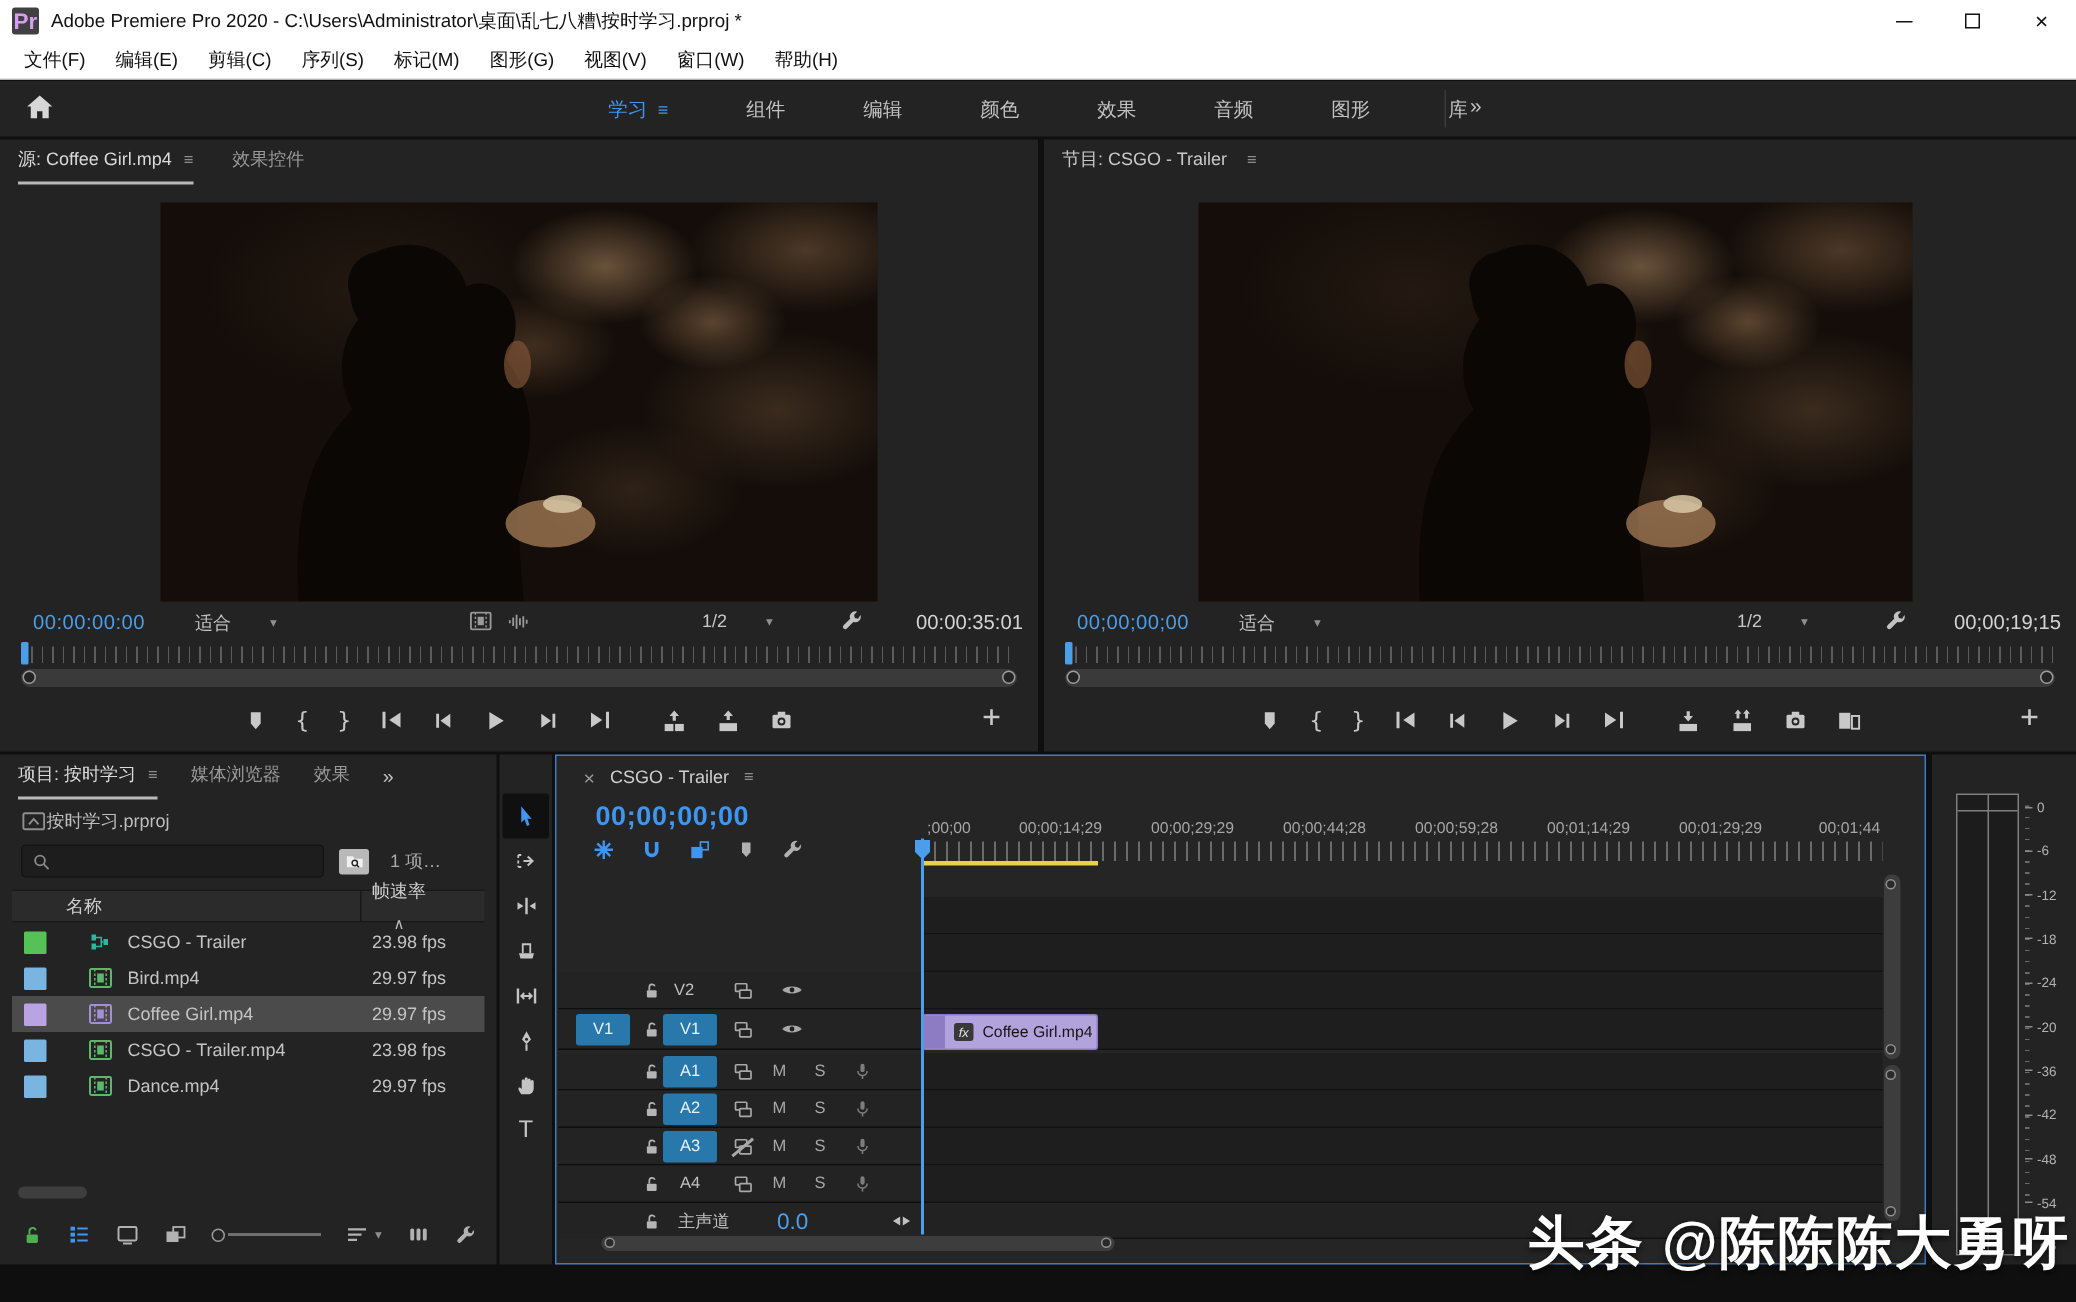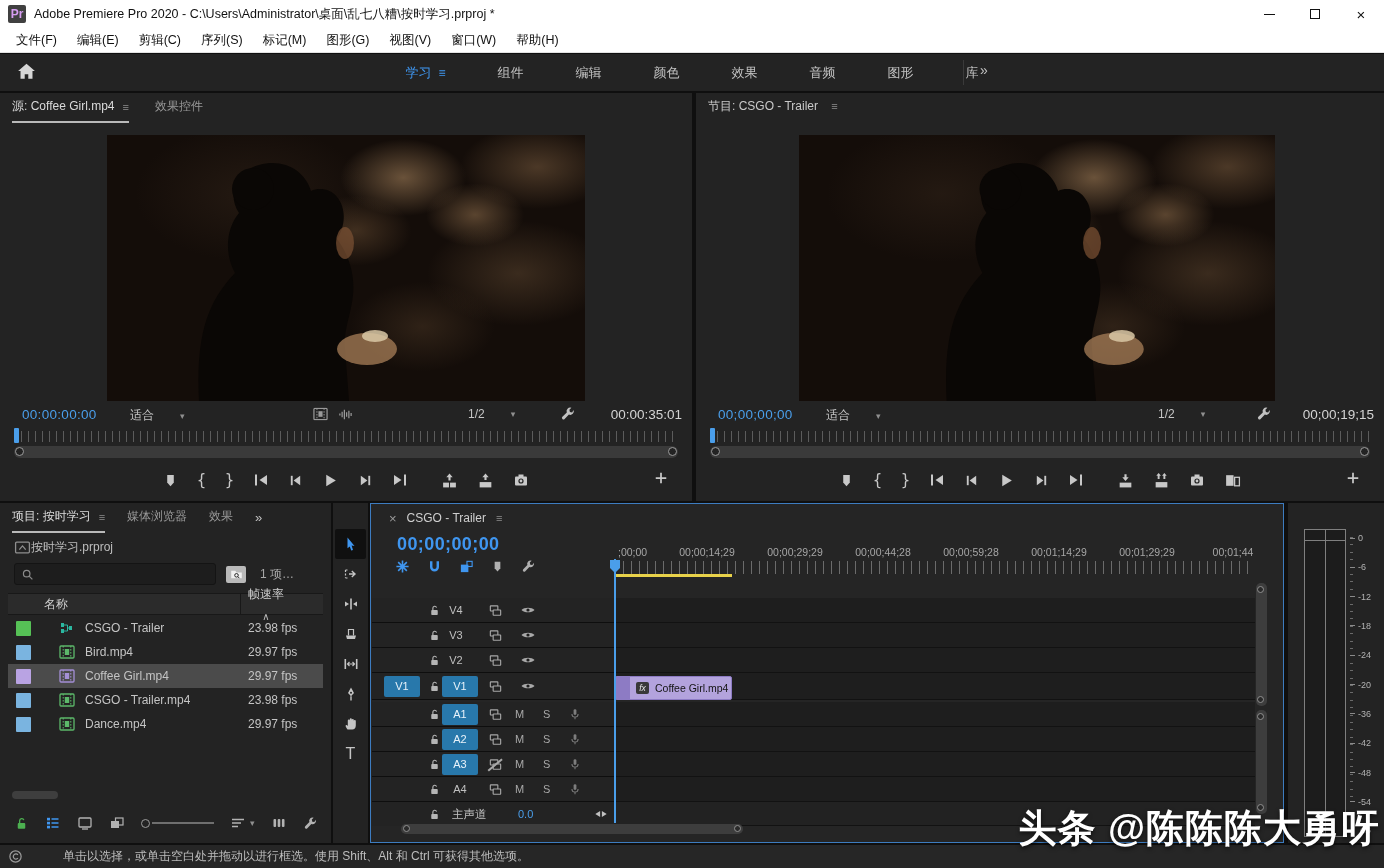--- a/index.html
+++ b/index.html
@@ -5,21 +5,21 @@
   * { margin:0; padding:0; box-sizing:border-box; }
   html,body { background:#000; }
   #app{ position:relative; width:1384px; height:868px; background:#0f0f0f; overflow:hidden;
         font-family:"Liberation Sans","DejaVu Sans",sans-serif; color:#c8c8c8; font-size:12px; }
   svg.icon{ fill:currentColor; display:block; }
 
   
   .titlebar{ position:absolute; top:0; left:0; width:1384px; height:28px; background:#ffffff; color:#000;
              display:flex; align-items:center; }
   .pr-logo{ width:18px; height:18px; margin:0 8px 0 8px; background:#404040; color:#d79df2;
-            font-size:12px; font-weight:bold; display:flex; align-items:center; justify-content:center; border-radius:2px; }
+            font-size:15px; font-weight:bold; display:flex; align-items:center; justify-content:center; border-radius:2px; }
   .title-text{ font-size:12.5px; color:#111; }
   .win-controls{ margin-left:auto; display:flex; height:100%; }
   .win-btn{ width:46px; height:100%; display:flex; align-items:center; justify-content:center; color:#111; }
   .min-glyph{ width:11px; height:1px; background:#111; display:block; }
   .max-glyph{ width:10px; height:10px; border:1px solid #111; display:block; }
   .close-glyph{ font-size:15px; line-height:1; }
 
   
   .menubar{ position:absolute; top:28px; left:0; width:1384px; height:25px; background:#ffffff;
             display:flex; align-items:center; padding-left:6px; border-bottom:1px solid #e2e2e2;}
@@ -135,21 +135,21 @@
   .tgt.on{ background:#2878ab; } .tgt.plain{ color:#c0c0c0; }
   .src-patch{ position:absolute; left:12px; }
   .h-lock{ position:absolute; left:56px; color:#b5b5b5; }
   .h-name{ position:absolute; left:70px; }
   .h-sync{ position:absolute; left:116px; color:#a8a8a8; }
   .h-eye{ position:absolute; left:148px; color:#a8a8a8; }
   .h-m{ position:absolute; left:143px; font-size:11px; color:#a8a8a8; }
   .h-s{ position:absolute; left:171px; font-size:11px; color:#a8a8a8; }
   .h-mic{ position:absolute; left:196px; color:#7d7d7d; }
   .strike{ position:absolute; left:114px; width:18px; height:1.6px; background:#a8a8a8; transform:rotate(-40deg); top:12px;}
-  .master-level{ position:absolute; left:146px; color:#4a9eea; font-size:11px; }
+  .master-level{ position:absolute; left:146px; color:#4a9eea; font-size:15px; }
   .pan-ic{ position:absolute; left:222px; color:#c0c0c0; }
   .clip{ position:absolute; left:244px; top:172px; width:117px; height:24px; background:#b3a3dd; border-radius:2px;
          border:1px solid #8d7bc4; display:flex; align-items:center; z-index:4; }
   .clip-head{ width:14px; height:100%; background:#8d7bc4; }
   .fx-badge{ margin-left:6px; width:13px; height:12px; background:#383838; border-radius:2px; color:#e6e6e6;
              font-size:8.5px; font-style:italic; display:flex; align-items:center; justify-content:center; }
   .clip-label{ margin-left:6px; color:#141414; font-size:10.5px; white-space:nowrap; }
   .vscroll{ position:absolute; left:885px; width:11px; background:#3d3d3d; border-radius:5px; }
   .vs1{ top:79px; height:123px; } .vs2{ top:206px; height:104px; }
   .vdot{ position:absolute; left:1px; width:7px; height:7px; border:1.4px solid #909090; border-radius:50%; background:#2a2a2a; }
@@ -836,56 +836,20 @@
     <span class="ruler-label" style="left:512px;">00;00;44;28</span>
     <span class="ruler-label" style="left:600px;">00;00;59;28</span>
     <span class="ruler-label" style="left:688px;">00;01;14;29</span>
     <span class="ruler-label" style="left:776px;">00;01;29;29</span>
     <span class="ruler-label" style="left:862px;">00;01;44</span>
     <div class="ruler-ticks"></div>
     <div class="workarea"></div>
     <div class="playhead-line"></div>
     <div class="playhead-cap"></div>
 
-    <div class="htrack" style="top:94px;">
-      <span class="h-lock">
-          <svg class="icon" width="13" height="13">
-            <use href="#s-lock"></use>
-          </svg>
-        </span>
-      <span class="h-name tgt plain" style="left:66px;">V4</span>
-      <span class="h-sync">
-          <svg class="icon" width="15" height="15">
-            <use href="#s-sync"></use>
-          </svg>
-        </span>
-      <span class="h-eye">
-          <svg class="icon" width="16" height="16">
-            <use href="#s-eye"></use>
-          </svg>
-        </span>
-    </div>
-    <div class="htrack" style="top:119px;">
-      <span class="h-lock">
-          <svg class="icon" width="13" height="13">
-            <use href="#s-lock"></use>
-          </svg>
-        </span>
-      <span class="h-name tgt plain" style="left:66px;">V3</span>
-      <span class="h-sync">
-          <svg class="icon" width="15" height="15">
-            <use href="#s-sync"></use>
-          </svg>
-        </span>
-      <span class="h-eye">
-          <svg class="icon" width="16" height="16">
-            <use href="#s-eye"></use>
-          </svg>
-        </span>
-    </div>
     <div class="htrack" style="top:144px;">
       <span class="h-lock">
           <svg class="icon" width="13" height="13">
             <use href="#s-lock"></use>
           </svg>
         </span>
       <span class="h-name tgt plain" style="left:66px;">V2</span>
       <span class="h-sync">
           <svg class="icon" width="15" height="15">
             <use href="#s-sync"></use>
@@ -1085,24 +1049,16 @@
           <span>-48</span>
         </span>
       <span class="mtick">
           <i></i>
           <span>-54</span>
         </span>
     </div>
     <span class="db-label">dB</span>
   </div>
 
-  <div class="statusbar">
-    <span class="cc-ic">
-        <svg class="icon" width="15" height="15">
-          <use href="#s-cc"></use>
-        </svg>
-      </span>
-    <span class="status-msg">单击以选择，或单击空白处并拖动以进行框选。使用 Shift、Alt 和 Ctrl 可获得其他选项。</span>
-  </div>
 
   <div class="watermark">头条 @陈陈陈大勇呀</div>
 
 </div>
 
 </body></html>

